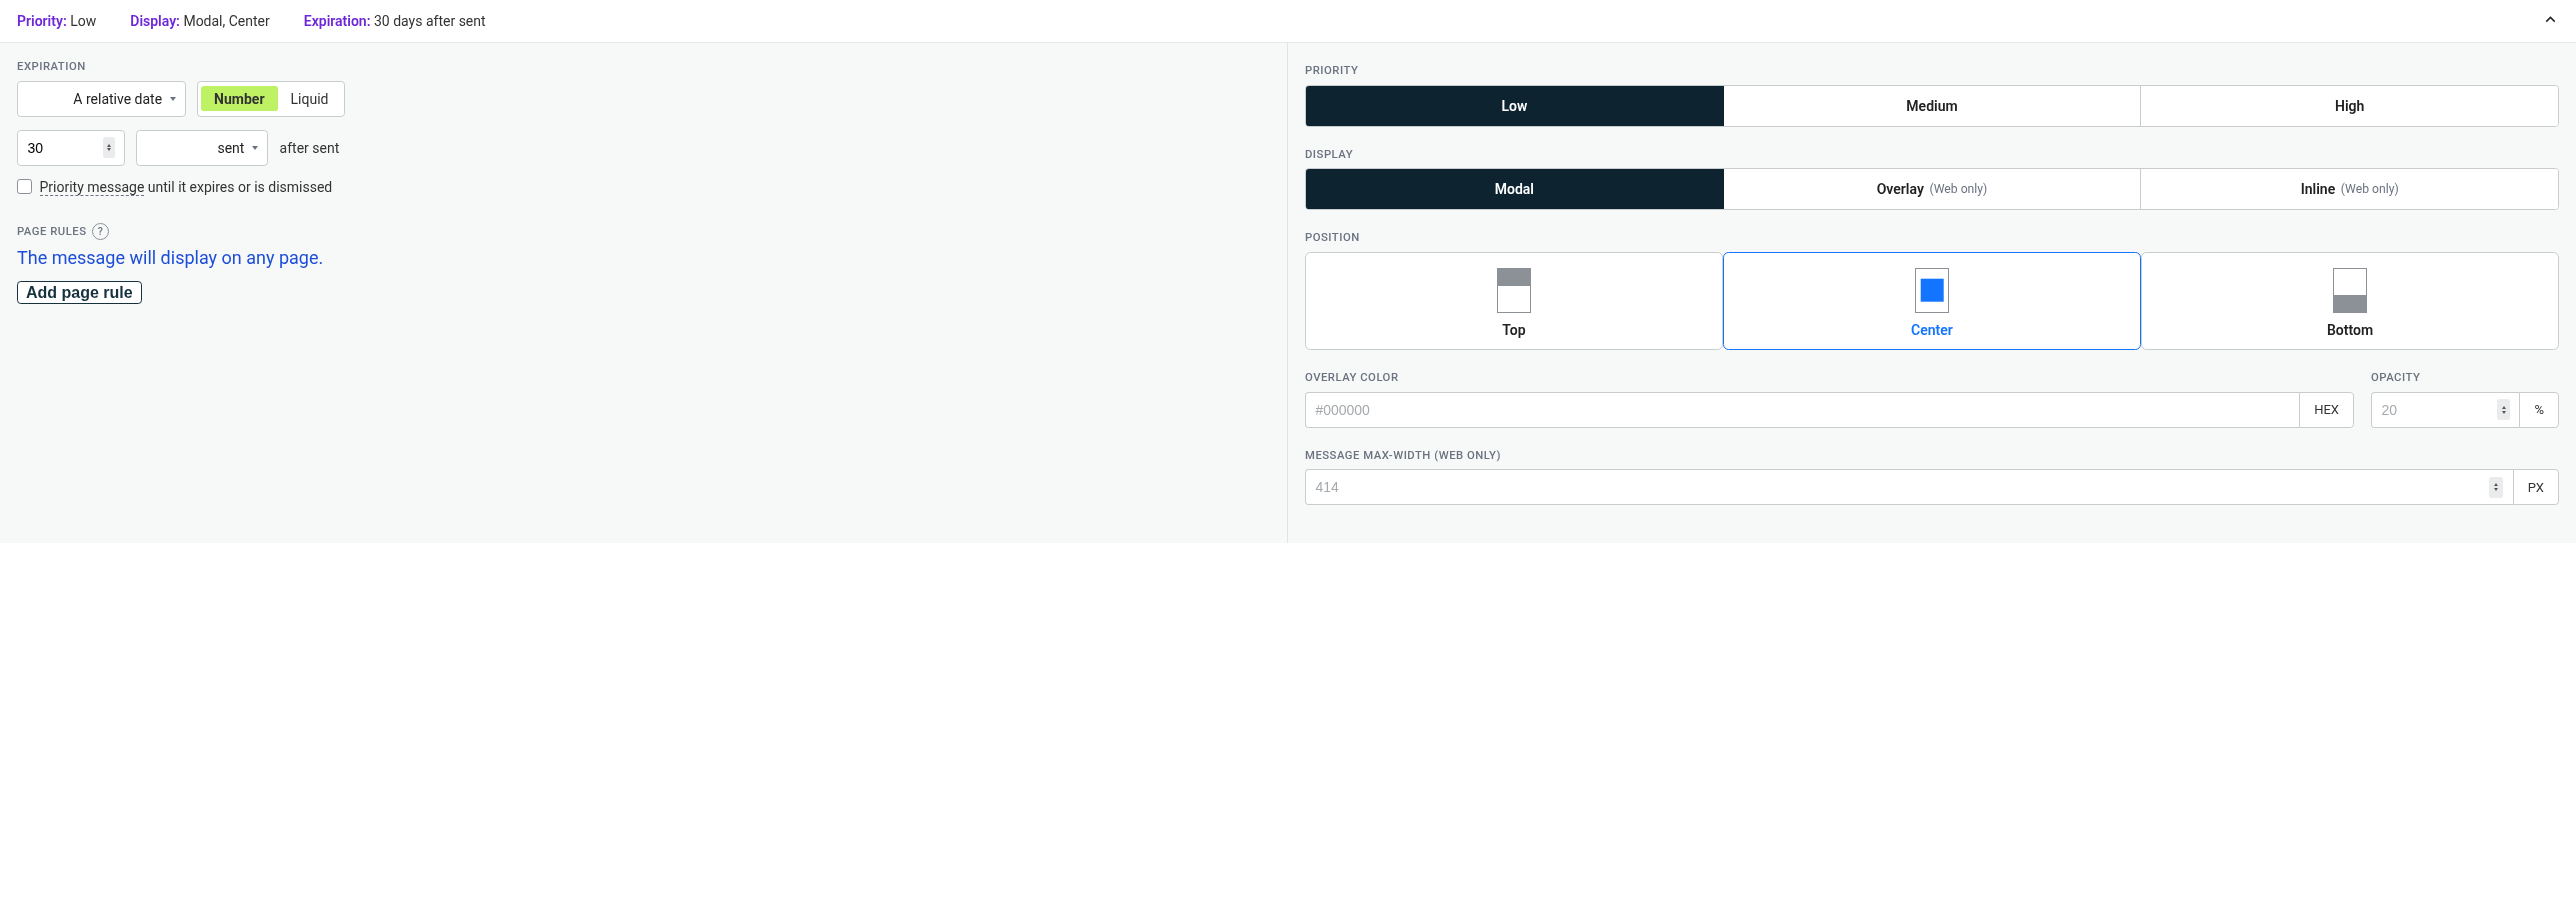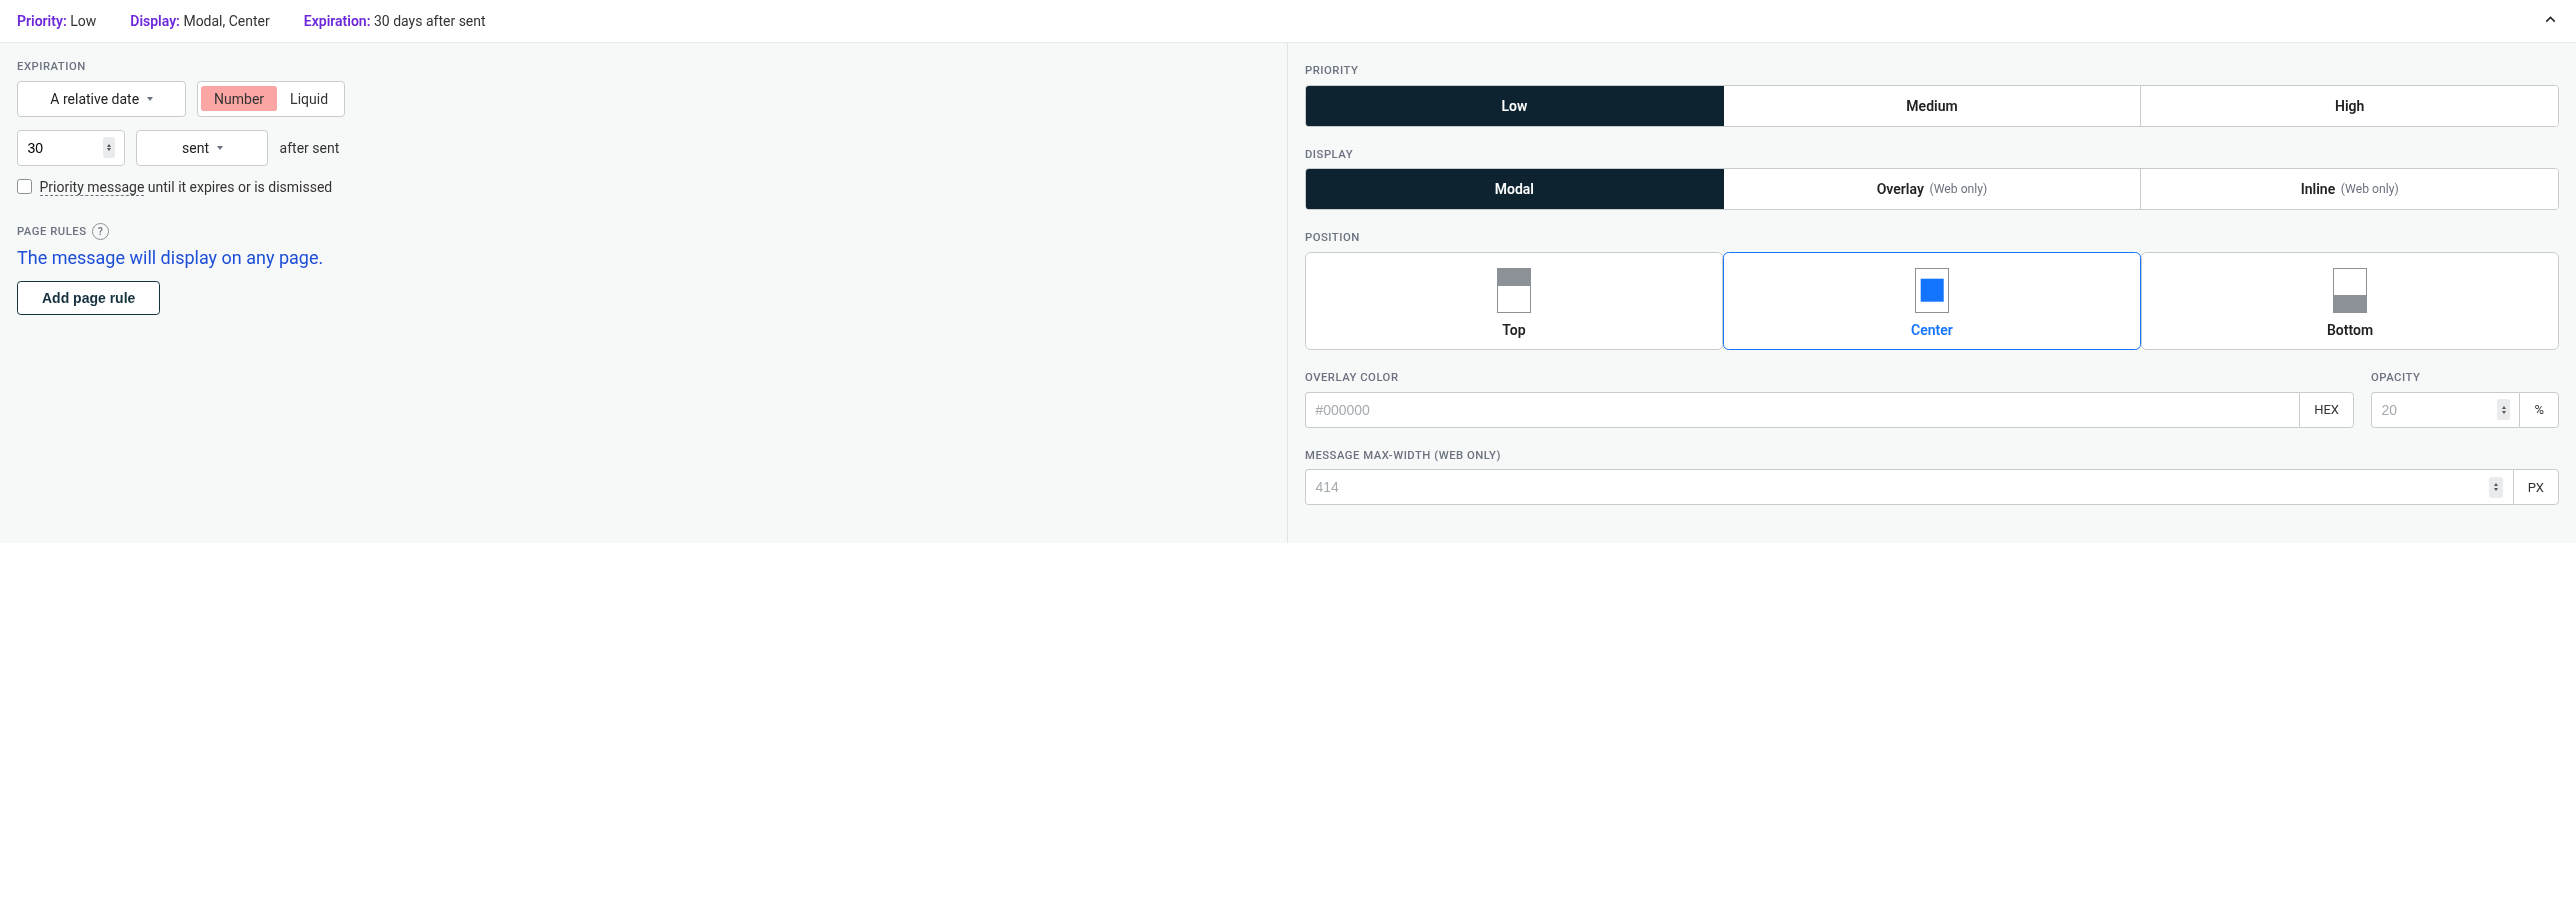--- a/index.html
+++ b/index.html
@@ -59,21 +59,21 @@
   .select, .text-input, .number-input {
     background: #fff;
     border: 0.9px solid #c9ccce;
     border-radius: 3.8px;
     height: 36px;
     padding: 0 9.4px;
     font-size: 14px;
     color: #222;
     display: flex;
     align-items: center;
-    justify-content: center;
+    justify-content: flex-end;
     gap: 7.5px;
   }
   .select { cursor: pointer; }
   .caret-down {
     width: 0; height: 0;
     border-left: 3.8px solid transparent;
     border-right: 3.8px solid transparent;
     border-top: 4.7px solid #6b7280;
   }
   .number-input input, .text-input input {
@@ -120,22 +120,22 @@
     padding: 2.8px;
   }
   .seg-toggle .seg {
     padding: 4.7px 13px;
     font-size: 14px;
     border-radius: 2.8px;
     cursor: pointer;
     color: #333;
   }
   .seg-toggle .seg.active {
-    background: #fca5a5;
-    font-weight: 400;
+    background: #bef264;
+    font-weight: 700;
   }
 
   .after-text { font-size: 14px; color: #333; }
 
   .checkbox-row {
     display: flex;
     align-items: center;
     gap: 7.5px;
     font-size: 14px;
     color: #333;
@@ -154,26 +154,26 @@
     padding-bottom: 0.9px;
   }
 
   .page-rules-desc {
     font-size: 18px;
     color: #1d4ed8;
     margin-bottom: 13px;
   }
 
   .btn-outline {
-    height: 34px;
-    padding: 0 24px;
+    height: 23px;
+    padding: 0 8px;
     background: #fff;
     border: 1.4px solid #17323f;
     border-radius: 3.8px;
-    font-size: 14px;
+    font-size: 16px;
     font-weight: 600;
     color: #17323f;
     cursor: pointer;
   }
 
   .help-icon {
     width: 17px; height: 17px;
     border: 1.4px solid #8b9196;
     border-radius: 50%;
     display: inline-flex;

